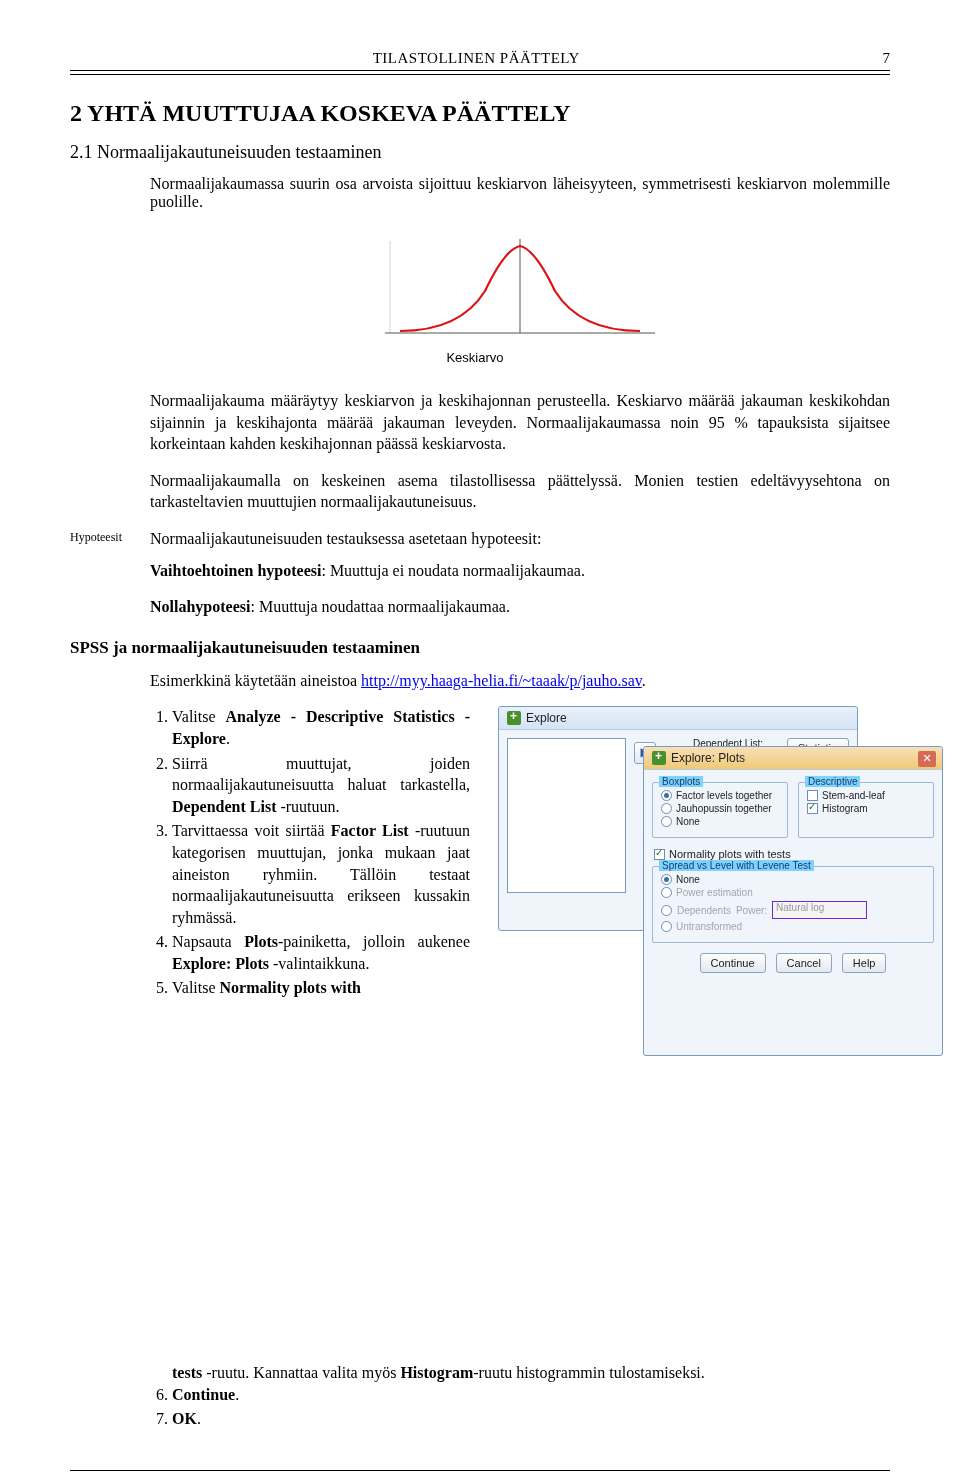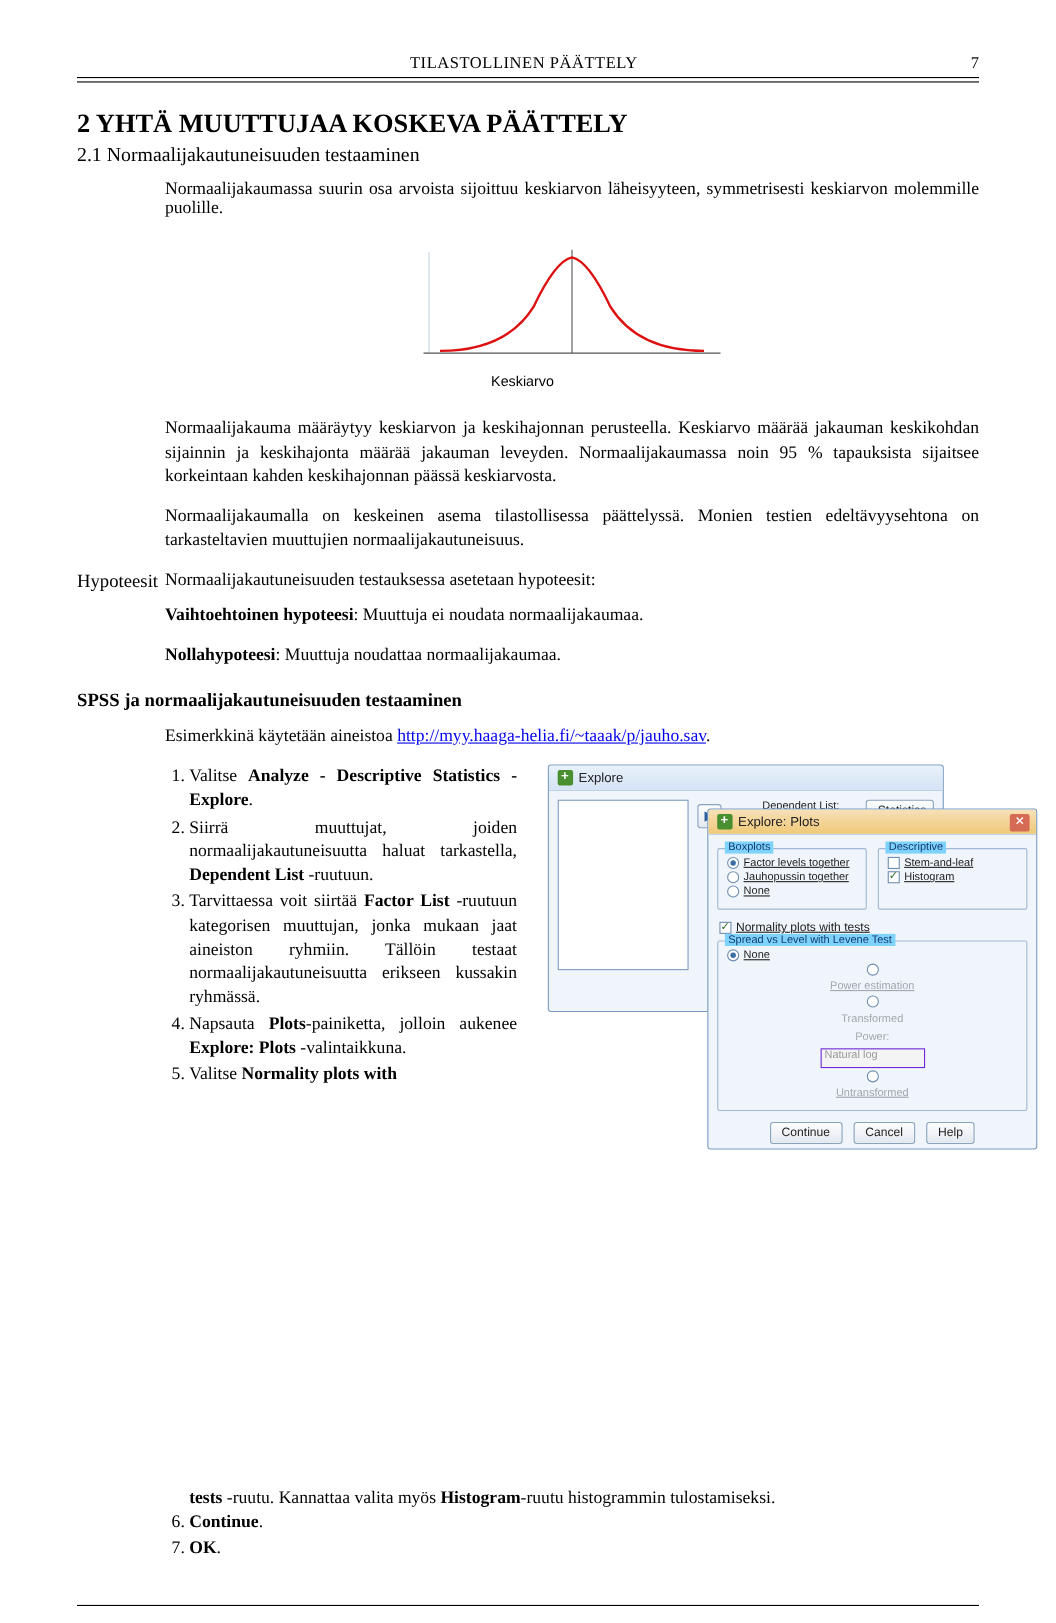--- a/index.html
+++ b/index.html
@@ -1,56 +1,56 @@
 <!DOCTYPE html>
 <html><head>
 <meta charset="utf-8">
 <style>
 * { box-sizing: border-box; margin: 0; padding: 0; }
 body { font-family: "Times New Roman", Times, serif; font-size: 16px; color: #000; background: #fff; width: 960px; margin: 0 auto; }
 .page { padding: 50px 70px 30px 70px; }
 .hdr { display: flex; justify-content: space-between; font-size: 15px; border-bottom: 1px solid #000; padding-bottom: 3px; margin-bottom: 3px; }
 .hdr-title { margin: 0 auto; letter-spacing: 0.5px; text-align: center; }
 .hr2 { border-bottom: 1px solid #000; margin-bottom: 25px; }
-h1 { font-size: 24px; font-weight: bold; margin: 15px 0 3px 0; }
+h1 { font-size: 24px; font-weight: bold; margin: 15px 0 15px 0; }
 h2 { font-size: 18px; font-weight: normal; margin-bottom: 12px; }
 .intro { text-align: justify; margin-left: 80px; margin-bottom: 20px; }
 .bell-wrap { text-align: center; margin: 15px 0 25px 80px; }
 .bell-label { font-family: Arial, sans-serif; font-size: 13px; display: block; margin-top: -5px; margin-left: -90px; }
 .body-block { margin-left: 80px; }
 .para { text-align: justify; margin-bottom: 15px; line-height: 1.35; }
-.side-label { float: left; width: 80px; font-size: 17px; margin-top: 2px; }
+.side-label { float: left; width: 80px; font-size: 12px; margin-top: 2px; }
 h3 { font-size: 17px; font-weight: bold; margin: 20px 0 12px 0; clear: both; }
 .link { color: #0000EE; text-decoration: underline; }
 .cols { display: flex; gap: 28px; }
 .ol-col { flex: 0 0 320px; }
 ol { padding-left: 22px; }
 ol li { margin-bottom: 3px; line-height: 1.35; text-align: justify; }
 .dialog-col { flex: 1; position: relative; }
 .dialog { position: absolute; border: 1px solid #7a9bbf; background: #f0f4fb; font-family: "Segoe UI", Tahoma, sans-serif; font-size: 11px; color: #222; border-radius: 3px; }
 .dlg1 { top: 0; left: 0; width: 360px; height: 225px; }
 .dlg-title { background: linear-gradient(#e9f1fa, #d4e3f4); padding: 4px 8px; font-size: 12px; border-bottom: 1px solid #b8cde2; border-radius: 3px 3px 0 0; display: flex; align-items: center; gap: 5px; }
 .dlg-title .icon-plus { width: 14px; height: 14px; background: #4a8f2f; border-radius: 2px; position: relative; }
 .dlg-title .icon-plus::before { content: "+"; color: #fff; position: absolute; left: 3px; top: -2px; font-weight: bold; font-size: 12px; }
 .dlg-body { padding: 8px; display: flex; gap: 8px; }
 .listbox { background: #fff; border: 1px solid #7a9bbf; width: 135px; height: 155px; }
 .mid-col { display: flex; flex-direction: column; gap: 8px; font-size: 10px; }
 .field-lbl { margin-bottom: 1px; margin-left: 29px; }
 .field-box { background: #fff; border: 1px solid #7a9bbf; width: 115px; height: 38px; padding: 2px 3px; font-size: 10px; overflow: hidden; }
 .btn { background: linear-gradient(#fdfdfd, #e3e9f0); border: 1px solid #8aa3bf; border-radius: 3px; padding: 3px 10px; font-size: 11px; display: inline-block; text-align: center; }
 .btn-col { display: flex; flex-direction: column; gap: 5px; width: 62px; }
 .btn-row { display: flex; gap: 10px; margin-top: 6px; margin-left: 150px; }
-.radio-row { display: flex; align-items: center; gap: 4px; margin: 2px 0; text-decoration: underline; }
+.radio-row { display: flex; align-items: center; gap: 4px; margin: 2px 0; }
 .radio { width: 11px; height: 11px; border: 1px solid #6f8db0; border-radius: 50%; background: #fff; position: relative; display: inline-block; }
 .radio.on::after { content: ""; width: 5px; height: 5px; background: #3a6ea5; border-radius: 50%; position: absolute; left: 2px; top: 2px; }
 .chk { width: 11px; height: 11px; border: 1px solid #6f8db0; background: #fff; display: inline-block; position: relative; }
 .chk.on::after { content: "✓"; font-size: 10px; color: #2a6b1f; position: absolute; left: 0px; top: -3px; }
 .group { border: 1px solid #9fb8d3; padding: 5px 8px 8px 8px; margin: 4px 0; border-radius: 2px; position: relative; font-size: 10px; }
 .group-title { position: absolute; top: -7px; left: 6px; background: #7dd3fc; padding: 0 3px; font-size: 10px; color: #153a6e; }
-.disabled { color: #a0a7b0; flex-direction: column; }
+.disabled { color: #a0a7b0; }
 .dlg2 { top: 40px; left: 145px; width: 300px; height: 310px; }
 .dlg2 .dlg-title { background: linear-gradient(#f7e0b8, #f0c978); }
 .dlg2-body { padding: 8px; }
 .dlg2-row { display: flex; gap: 10px; }
 .dlg2-row .group { flex: 1; }
 .power-row { display: flex; align-items: center; gap: 5px; margin-top: 3px; }
 .power-select { background: #f4f4f4; border: 1px solid #6d28d9; width: 95px; height: 18px; font-size: 10px; padding: 0 3px; color: #999; }
 .dlg2-btns { display: flex; justify-content: center; gap: 10px; margin-top: 10px; }
 .close-x { position: absolute; right: 6px; top: 4px; width: 18px; height: 16px; background: #d66b55; color: #fff; text-align: center; font-size: 11px; line-height: 14px; border-radius: 2px; }
 .wide { margin-top: 360px; }
@@ -195,21 +195,21 @@
             <div class="radio-row">
                   <span class="radio on"></span>
                   <span>None</span>
                 </div>
             <div class="radio-row disabled">
                   <span class="radio"></span>
                   <span>Power estimation</span>
                 </div>
             <div class="power-row disabled">
               <span class="radio"></span>
-              <span>Transformed</span>
+              <span>Dependents</span>
               <span>Power:</span>
               <span class="power-select">Natural log</span>
             </div>
             <div class="radio-row disabled">
                   <span class="radio"></span>
                   <span>Untransformed</span>
                 </div>
           </div>
           <div class="dlg2-btns">
             <div class="btn">Continue</div>

